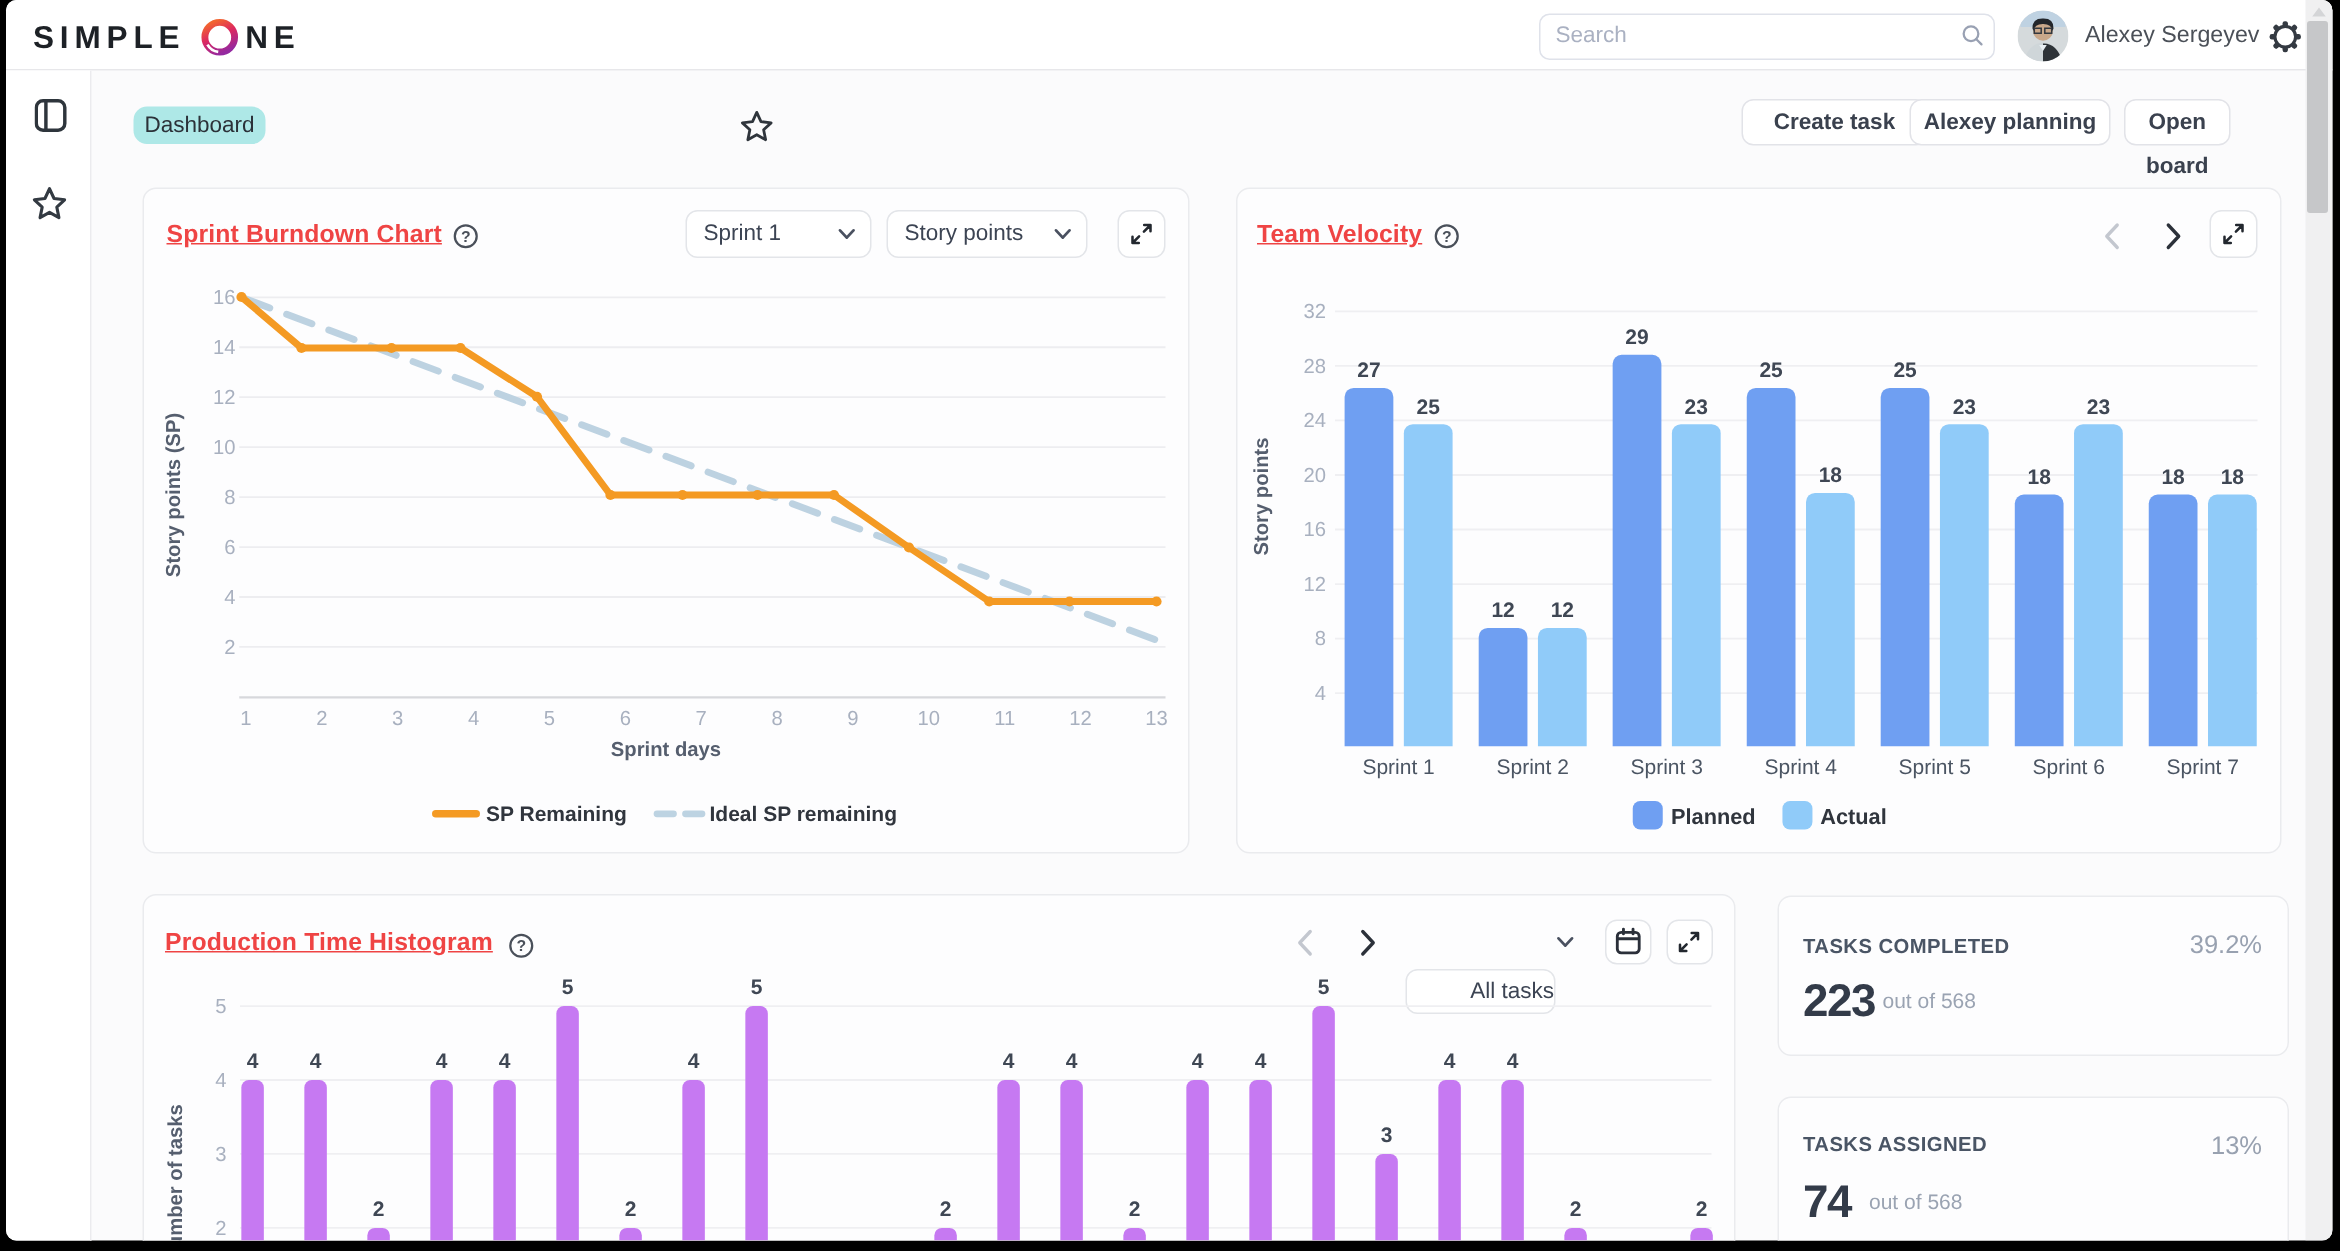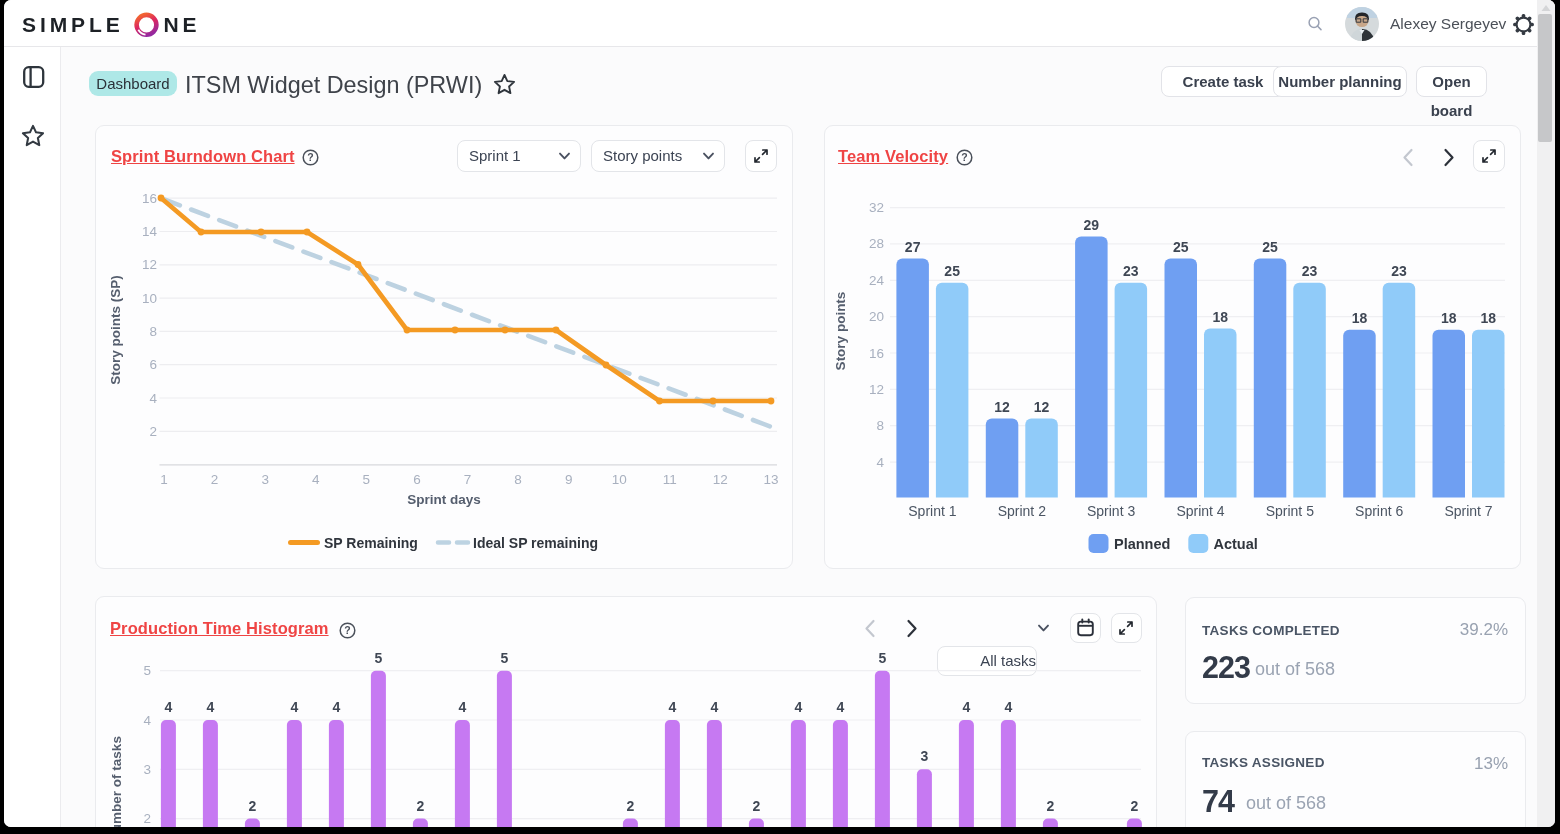--- a/index.html
+++ b/index.html
@@ -36,21 +36,21 @@
   }
   #pagetitle { position:absolute; left:181px; top:72px; font-size:23.4px; font-weight:500; color:#3f434a; letter-spacing:0px; }
   .topbtn {
     position:absolute; top:66px; height:31px; border:1.3px solid #e2e3e8; border-radius:8px; background:#fff;
     font-size:15px; font-weight:700; color:#3a414e; text-align:center;
   }
   
   .tlabel { position:absolute; font-size:13.5px; font-weight:700; color:#4a5565; letter-spacing:0.3px; }
   .tpct   { position:absolute; font-size:17px; color:#98a1b0; }
   .tbig   { position:absolute; font-size:30.5px; font-weight:700; color:#333b49; letter-spacing:-1px; }
-  .tout   { position:absolute; font-size:18px; color:#9aa3b2; }
+  .tout   { position:absolute; font-size:14px; color:#9aa3b2; }
   
   #sbtrack { position:absolute; left:1533px; top:0; width:18px; height:827px; background:#f0f0f1; }
   #sbthumb { position:absolute; left:1534px; top:14px; width:14px; height:128px; background:#c6c7c9; border-radius:2px; }
 </style>
 </head>
 <body>
 <div id="app">
 
   <div id="topbar">
     <svg class="abs" style="left:16px;top:8px" width="190" height="34" viewBox="0 0 190 34">
@@ -59,20 +59,21 @@
           <stop offset="0" stop-color="#f26430"></stop>
           <stop offset="0.45" stop-color="#dc2760"></stop>
           <stop offset="1" stop-color="#9429a0"></stop>
         </linearGradient>
       </defs>
       <text x="2" y="24" font-size="21" font-weight="bold" letter-spacing="3.9" fill="#1d2126" font-family="Liberation Sans, sans-serif">SIMPLE</text>
       <circle cx="126.5" cy="16.8" r="9.9" fill="none" stroke="url(#ring)" stroke-width="4.6"></circle>
       <path d="M118.3 21.7 A9.9 9.9 0 0 0 125.5 26.6" stroke="#fff" stroke-width="1.8" fill="none"></path>
       <text x="143.5" y="24" font-size="21" font-weight="bold" letter-spacing="3.9" fill="#1d2126" font-family="Liberation Sans, sans-serif">NE</text>
     </svg>
+    <div id="search">Search</div>
     <svg class="abs" style="left:1301px;top:14px" width="20" height="20" viewBox="0 0 20 20">
       <circle cx="9" cy="8.5" r="4.9" fill="none" stroke="#99a1b3" stroke-width="1.5"></circle>
       <line x1="12.4" y1="12" x2="16" y2="15.6" stroke="#99a1b3" stroke-width="1.5" stroke-linecap="round"></line>
     </svg>
 
     <svg class="abs" style="left:1341px;top:7px" width="34" height="34" viewBox="0 0 34 34">
       <defs>
           <clipPath id="avc">
             <circle cx="17" cy="17" r="17"></circle>
           </clipPath>
@@ -112,26 +113,25 @@
     <svg class="abs" style="left:19px;top:19px" width="22" height="22" viewBox="0 0 22 22">
       <rect x="1.2" y="1.2" width="19" height="19.6" rx="4.5" fill="none" stroke="#2e353c" stroke-width="2.3"></rect>
       <line x1="7.6" y1="1.5" x2="7.6" y2="20.5" stroke="#2e353c" stroke-width="2.3"></line>
     </svg>
     <svg class="abs" style="left:16px;top:76px" width="26" height="26" viewBox="0 0 24 24">
       <path d="M12 2.6 L14.8 8.6 L21.3 9.4 L16.5 13.9 L17.8 20.4 L12 17.1 L6.2 20.4 L7.5 13.9 L2.7 9.4 L9.2 8.6 Z" fill="none" stroke="#333a42" stroke-width="1.9" stroke-linejoin="round"></path>
     </svg>
   </div>
 
   <div id="badge">Dashboard</div>
-  <div id="pagetitle">ITSM Widget Design (PRWI)</div>
   <svg class="abs" style="left:488px;top:72px" width="25" height="25" viewBox="0 0 24 24">
     <path d="M12 2.8 L14.7 8.7 L21.2 9.5 L16.4 13.9 L17.7 20.3 L12 17.1 L6.3 20.3 L7.6 13.9 L2.8 9.5 L9.3 8.7 Z" fill="none" stroke="#2f353c" stroke-width="1.8" stroke-linejoin="round"></path>
   </svg>
   <div class="topbtn" style="left:1157px;width:124px;line-height:29px;">Create task</div>
-  <div class="topbtn" style="left:1269px;width:134px;line-height:29px;">Number planning</div>
+  <div class="topbtn" style="left:1269px;width:134px;line-height:29px;">Alexey planning</div>
   <div class="topbtn" style="left:1412px;width:71px;line-height:29px;">Open board</div>
 
   <div class="card" style="left:91px;top:125px;width:698px;height:444px;"></div>
   <div class="ctitle" style="left:107px;top:147px;">Sprint Burndown Chart</div>
   <svg class="abs" style="left:298px;top:149px" width="17" height="17" viewBox="0 0 17 17">
     <circle cx="8.5" cy="8.5" r="7.3" fill="none" stroke="#4a505a" stroke-width="1.5"></circle>
     <text x="8.5" y="12.2" font-size="10.5" font-weight="bold" fill="#4a505a" text-anchor="middle" font-family="Liberation Sans,sans-serif">?</text>
   </svg>
   <div class="select" style="left:453px;top:140px;width:124px;">Sprint 1</div>
   <svg class="chev" style="left:554px;top:152px" width="13" height="9" viewBox="0 0 13 9">

